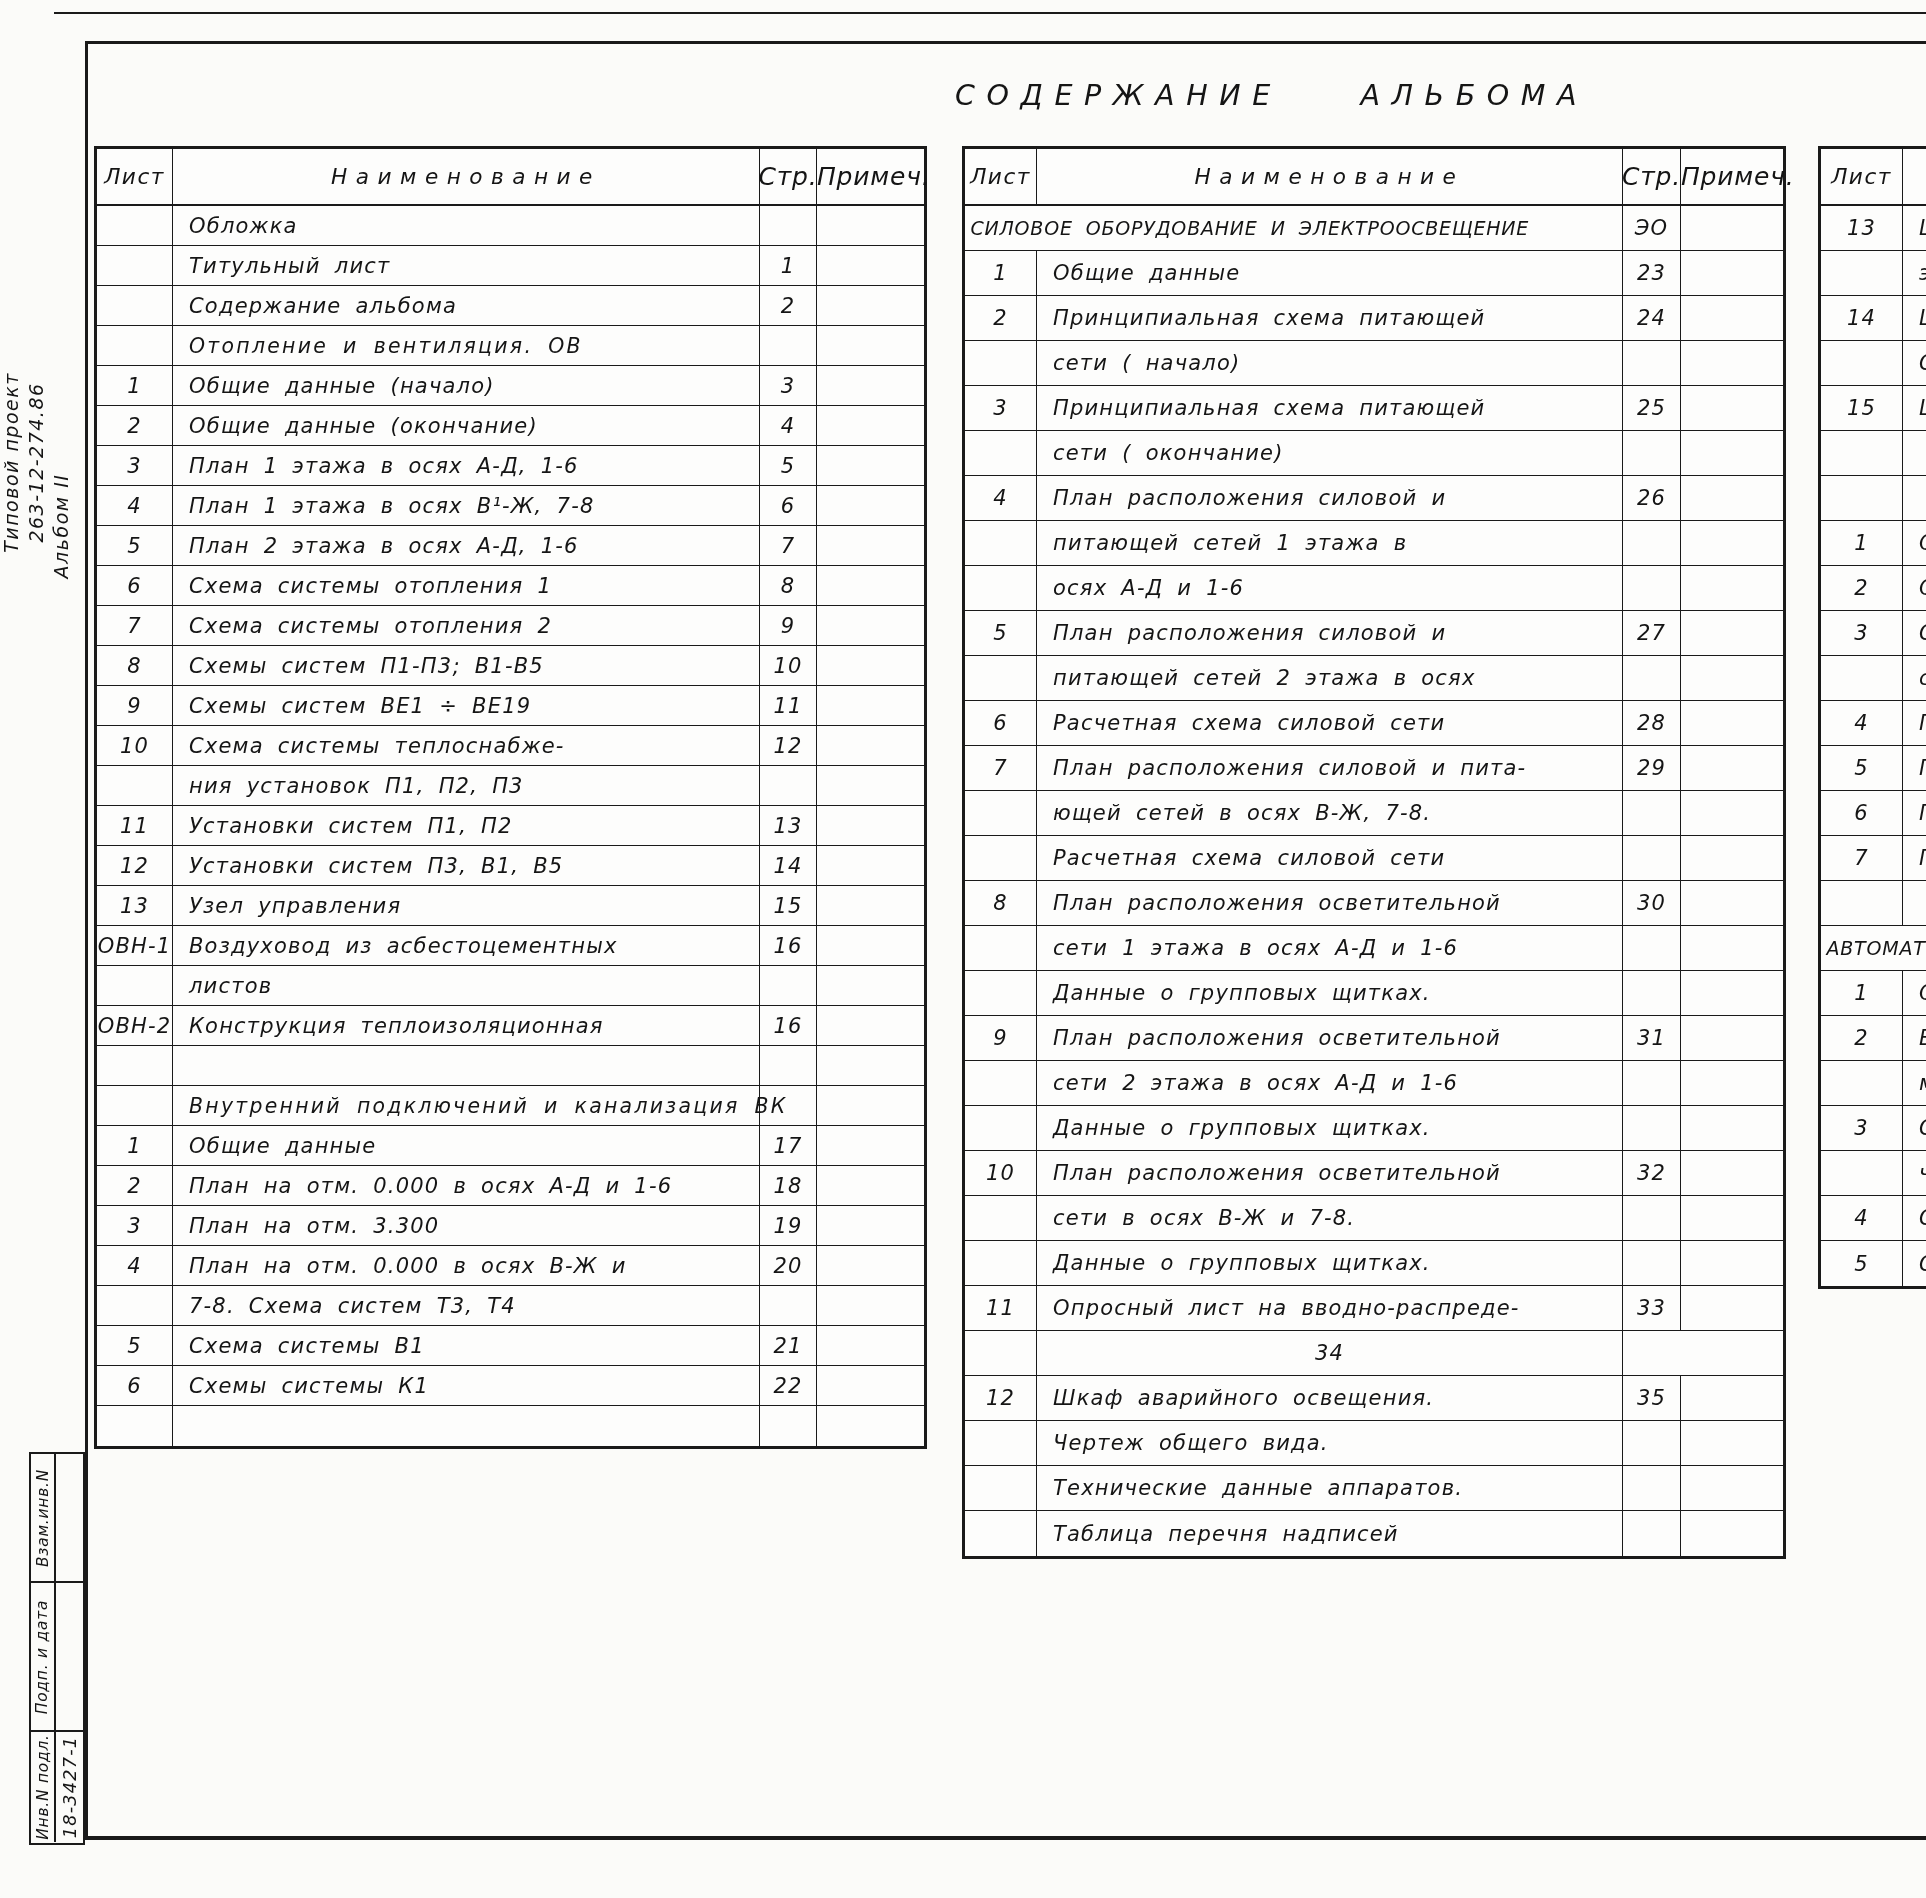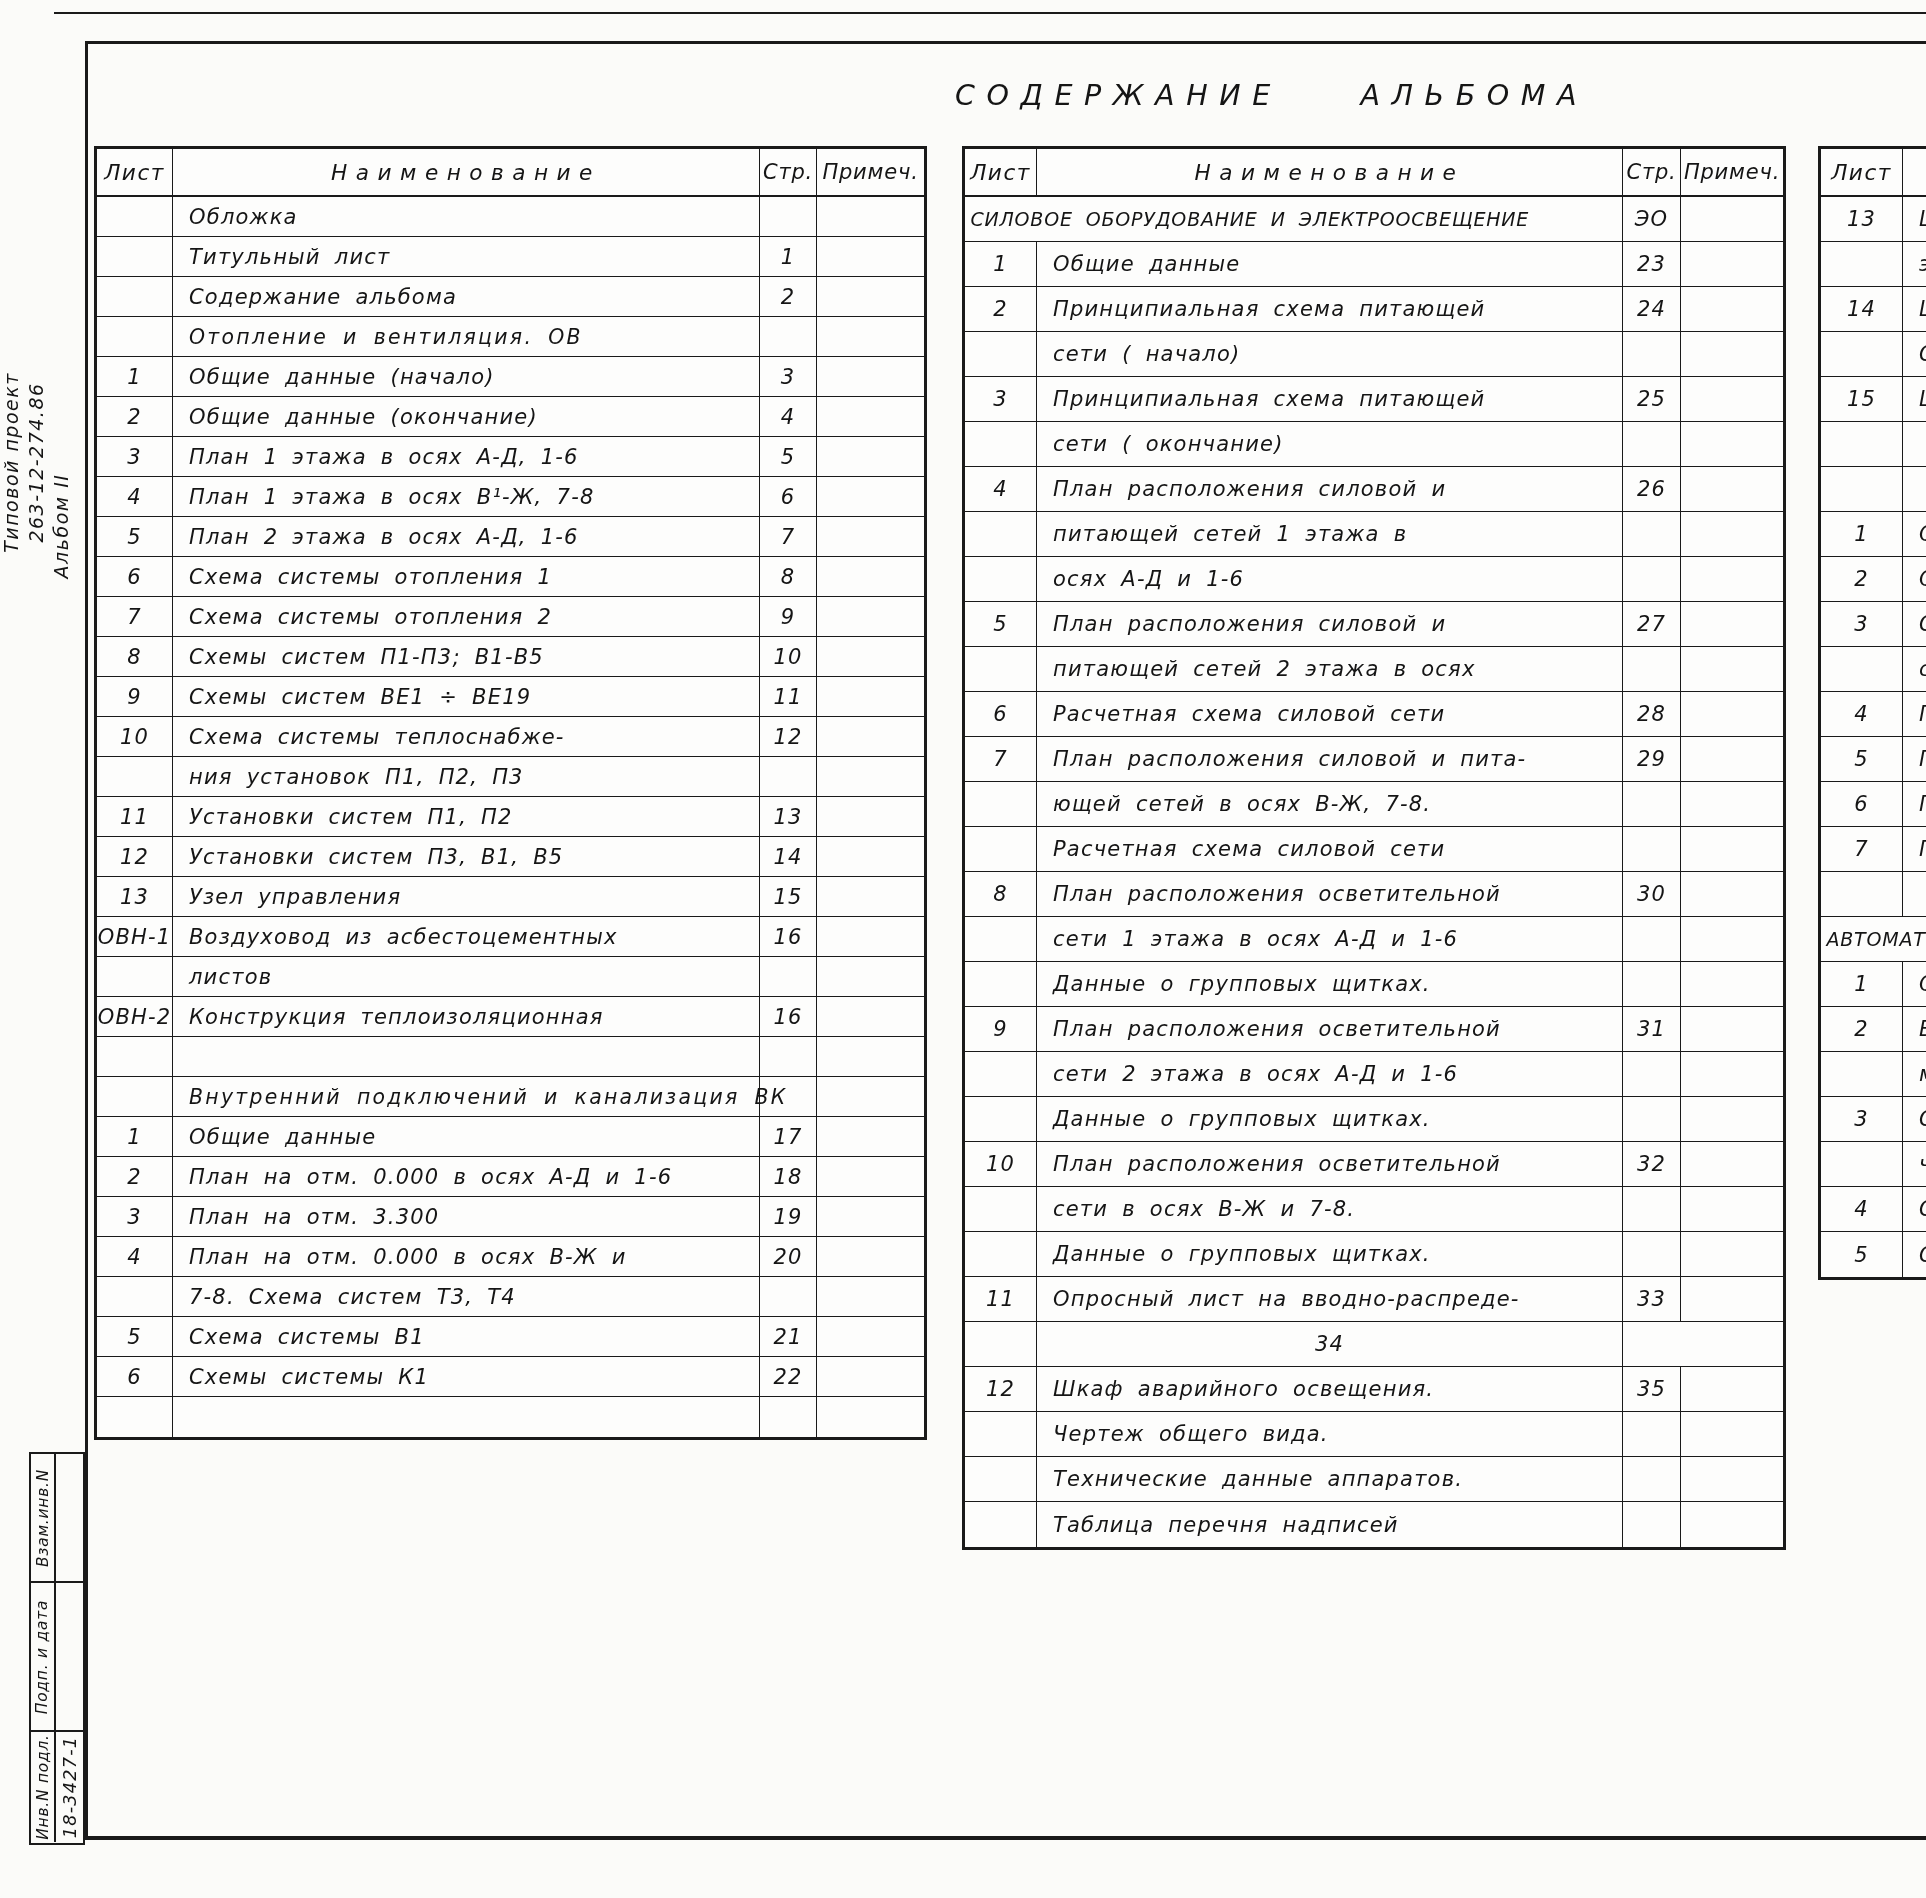--- a/index.html
+++ b/index.html
@@ -58,33 +58,33 @@
     background:#fdfdfc;
   }
   .t1{left:94px;width:833px;}
   .t2{left:962px;width:824px;}
   .t3{left:1818px;width:850px;}
   .row{display:grid;box-sizing:border-box;border-bottom:1.9px solid #1a1a1a;position:relative;}
   .row:last-child{border-bottom:none;}
   .t1 .row{grid-template-columns:76px 587px 57px 1fr;height:40px;}
   .t2 .row{grid-template-columns:72px 586px 58px 1fr;height:45px;}
   .t3 .row{grid-template-columns:82px 597px 64px 1fr;height:45px;}
-  .row.thead{height:48px;border-bottom:2.7px solid #1a1a1a;}
+  .row.thead{height:57px;border-bottom:2.7px solid #1a1a1a;}
   .c{
     box-sizing:border-box;border-right:1.9px solid #1a1a1a;
     display:flex;align-items:center;white-space:nowrap;overflow:visible;
     font-size:21px;
   }
   .c:last-child{border-right:none;}
   .c.sheet{justify-content:center;}
   .c.name{padding-left:16px;}
   .c.page{justify-content:center;}
   .thead .c{justify-content:center;padding-left:0;font-size:21.6px;letter-spacing:1.5px;}
   .thead .c.name{letter-spacing:8.5px;}
-  .thead .c.page,.thead .c.note{font-size:21px;letter-spacing:0.8px;}
+  .thead .c.page,.thead .c.note{font-size:25px;letter-spacing:0.8px;}
   .row.sec .c.name{font-size:20.4px;letter-spacing:2.3px;}
   .row.sec.wide .c.name{grid-column:1 / 3;padding-left:5.4px;font-size:19px;letter-spacing:0.8px;}
   .row.sec.centered .c.name{justify-content:center;padding-left:0;}
 </style>
 </head>
 <body>
 
 <div class="ink" style="left:54px;top:11.6px;width:2620px;height:2.3px;"></div>
 <div class="ink" style="left:85px;top:41px;width:2582px;height:2.7px;"></div>
 <div class="ink" style="left:85px;top:41px;width:2.7px;height:1799px;"></div>

